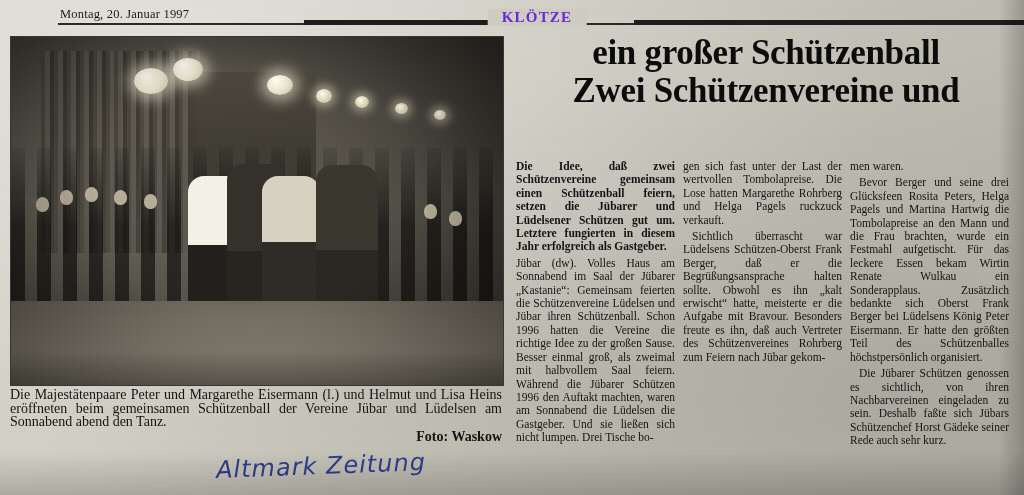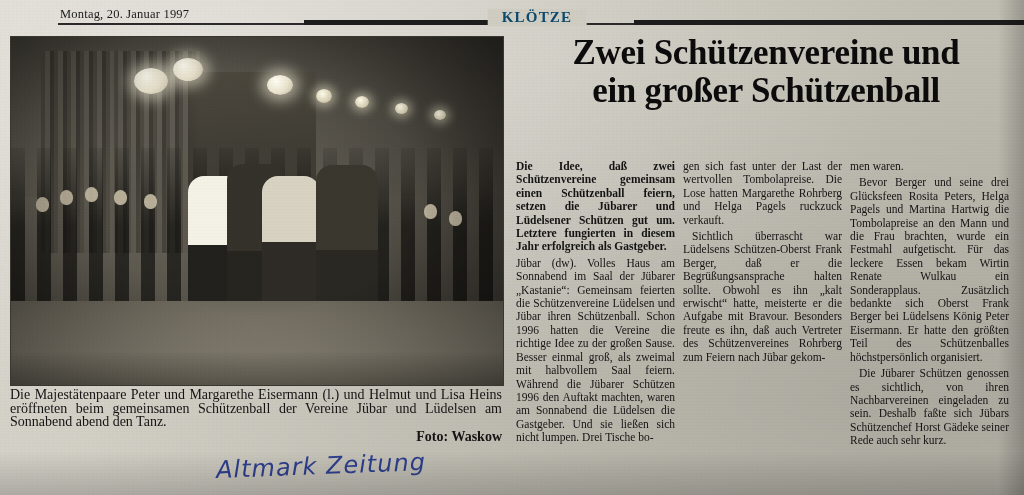--- a/index.html
+++ b/index.html
@@ -63,21 +63,21 @@
     position: absolute;
     left: 50%;
     transform: translateX(-50%);
     top: 3px;
     background: #cfccc2;
     padding: 0 14px;
     font-family: "Liberation Serif", serif;
     font-size: 15px;
     font-weight: bold;
     letter-spacing: 1.2px;
-    color: #0c4a6e;
+    color: #6d28d9;
   }
   .thick-rule-a, .thick-rule-b {
     position: absolute;
     top: 14px;
     height: 5px;
     background: #1d1d1d;
   }
   .thick-rule-a { left: 246px; width: 216px; }
   .thick-rule-b { left: 576px; width: 424px; }
 
@@ -341,22 +341,22 @@
       <div class="floor"></div>
       <div class="photo-vignette"></div>
     </div>
     <div class="photo-caption">
       <span>Die Majestätenpaare Peter und Margarethe Eisermann (l.) und Helmut und Lisa Heins eröffneten beim gemeinsamen Schützenball der Vereine Jübar und Lüdelsen am Sonnabend abend den Tanz.</span>
       <span class="photo-credit">Foto: Waskow</span>
     </div>
   </div>
 
   <div class="headline-block">
+    <div class="headline">ein großer Schützenball</div>
     <div class="headline">Zwei Schützenvereine und</div>
-    <div class="headline">ein großer Schützenball</div>
   </div>
 
   <div class="columns">
     <div class="col">
       <p class="first lede">Die Idee, daß zwei Schützenvereine gemeinsam einen Schützenball feiern, setzen die Jübarer und Lüdelsener Schützen gut um. Letztere fungierten in diesem Jahr erfolgreich als Gastgeber.</p>
       <p class="first">Jübar (dw). Volles Haus am Sonnabend im Saal der Jübarer „Kastanie“: Gemeinsam feierten die Schützenvereine Lüdelsen und Jübar ihren Schützenball. Schon 1996 hatten die Vereine die richtige Idee zu der großen Sause. Besser einmal groß, als zweimal mit halbvollem Saal feiern. Während die Jübarer Schützen 1996 den Auftakt machten, waren am Sonnabend die Lüdelsen die Gastgeber. Und sie ließen sich nicht lumpen. Drei Tische bo-</p>
     </div>
     <div class="col">
       <p class="first">gen sich fast unter der Last der wertvollen Tombolapreise. Die Lose hatten Margarethe Rohrberg und Helga Pagels ruckzuck verkauft.</p>
       <p class="indent-start">Sichtlich überrascht war Lüdelsens Schützen-Oberst Frank Berger, daß er die Begrüßungsansprache halten sollte. Obwohl es ihn „kalt erwischt“ hatte, meisterte er die Aufgabe mit Bravour. Besonders freute es ihn, daß auch Vertreter des Schützenvereines Rohrberg zum Feiern nach Jübar gekom-</p>

